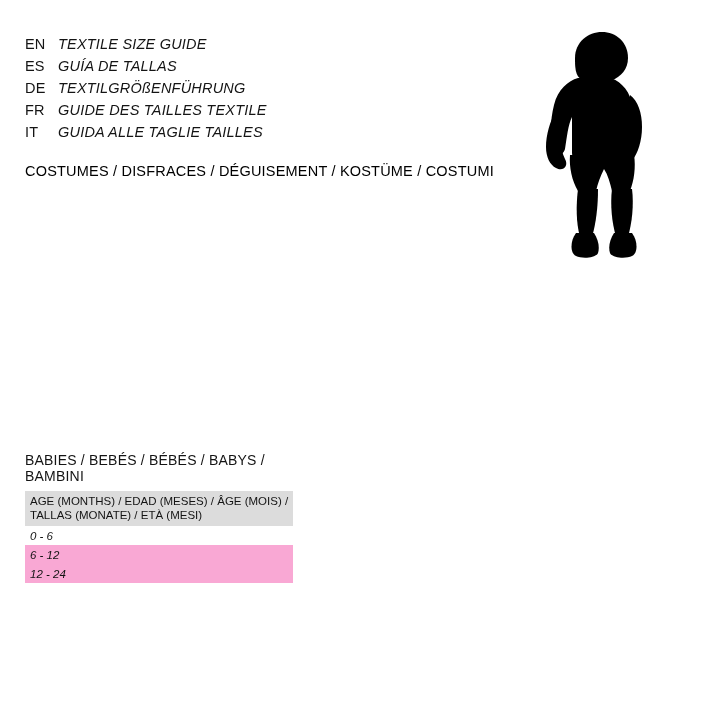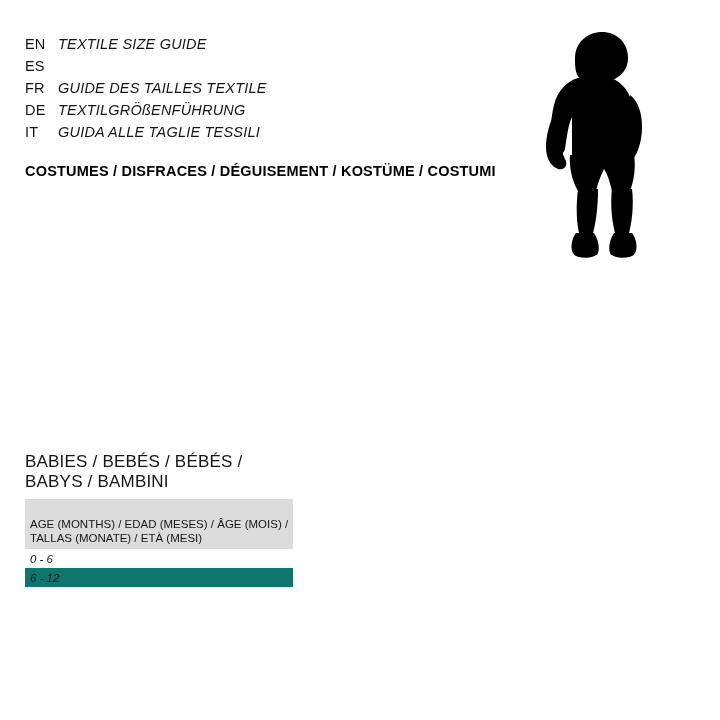--- a/index.html
+++ b/index.html
@@ -44,21 +44,21 @@
     flex: 1 1 auto;
     font-style: italic;
   }
 
   
   .category-line {
     position: absolute;
     left: 25px;
     top: 163px;
     font-size: 14.5px;
-    font-weight: bold;
+    font-weight: normal;
     letter-spacing: 0.2px;
     color: #000000;
   }
 
   
   .figure {
     position: absolute;
     left: 520px;
     top: 25px;
     width: 140px;
@@ -69,81 +69,82 @@
   }
 
   
   .table-section {
     position: absolute;
     left: 25px;
     top: 452px;
     width: 270px;
   }
   .table-title {
-    font-size: 17px;
+    font-size: 14px;
     letter-spacing: 0.2px;
     color: #141414;
     margin-bottom: 7px;
   }
   table.size-table {
     border-collapse: collapse;
     width: 268px;
     table-layout: fixed;
   }
   table.size-table th {
     background: #dcdcdc;
     text-align: left;
     font-weight: normal;
     font-size: 11.5px;
     line-height: 14px;
-    padding: 18px 5px 4px 5px;
+    padding: 3px 5px 4px 5px;
     color: #141414;
   }
   table.size-table th .hdr-line {
     display: block;
     white-space: nowrap;
   }
   table.size-table td {
     font-size: 11.5px;
     padding: 3px 5px 3px 5px;
     color: #141414;
     height: 13px;
     font-style: italic;
   }
   table.size-table tr.row-even td {
-    background: #0f766e;
+    background: #f9a8d4;
   }
   table.size-table tr.row-odd td {
     background: #ffffff;
   }
 </style>
 </head>
 <body>
 
 <div class="page">
 
   <div class="lang-list">
     <div class="lang-row">
       <span class="lang-code">EN</span>
       <span class="lang-text">TEXTILE SIZE GUIDE</span>
     </div>
     <div class="lang-row">
       <span class="lang-code">ES</span>
+      <span class="lang-text">GUÍA DE TALLAS</span>
+    </div>
+    <div class="lang-row">
+      <span class="lang-code">DE</span>
+      <span class="lang-text">TEXTILGRÖßENFÜHRUNG</span>
     </div>
     <div class="lang-row">
       <span class="lang-code">FR</span>
       <span class="lang-text">GUIDE DES TAILLES TEXTILE</span>
     </div>
     <div class="lang-row">
-      <span class="lang-code">DE</span>
-      <span class="lang-text">TEXTILGRÖßENFÜHRUNG</span>
-    </div>
-    <div class="lang-row">
       <span class="lang-code">IT</span>
-      <span class="lang-text">GUIDA ALLE TAGLIE TESSILI</span>
+      <span class="lang-text">GUIDA ALLE TAGLIE TAILLES</span>
     </div>
   </div>
 
   <div class="category-line">COSTUMES / DISFRACES / DÉGUISEMENT / KOSTÜME / COSTUMI</div>
 
   <div class="figure">
     <svg width="140" height="240" viewBox="0 0 140 240" xmlns="http://www.w3.org/2000/svg" aria-hidden="true">
       <g fill="#000000">
 
         <path d="M55 33 C55 17 68 7 82 7 C96 7 108 17 108 33 C108 44 101 52 92 55 L62 55 C55 51 55 42 55 33 Z"></path>
@@ -183,17 +184,20 @@
           </th>
         </tr>
       </thead>
       <tbody>
         <tr class="row-odd">
           <td>0 - 6</td>
         </tr>
         <tr class="row-even">
           <td>6 - 12</td>
         </tr>
+        <tr class="row-even">
+          <td>12 - 24</td>
+        </tr>
       </tbody>
     </table>
   </div>
 
 </div>
 
 </body></html>

